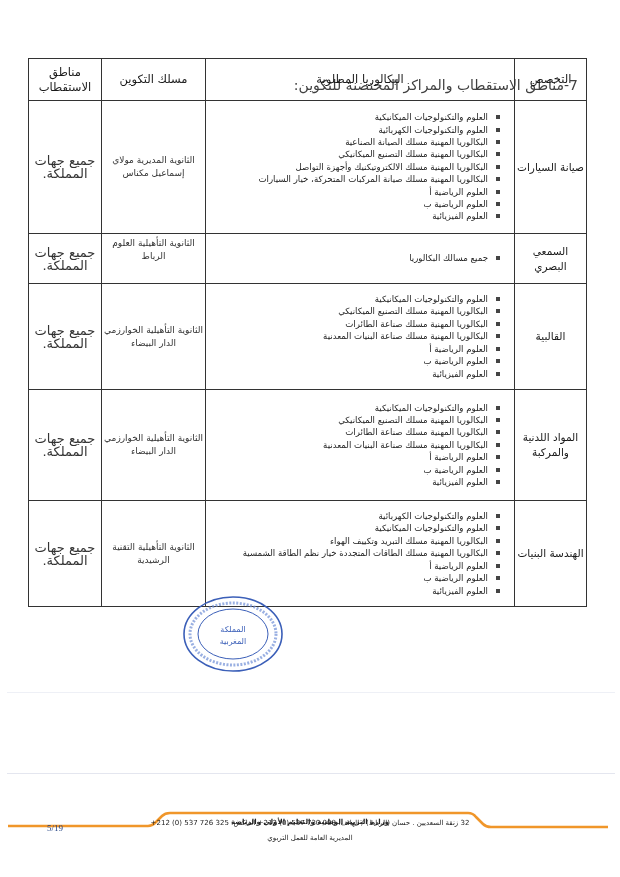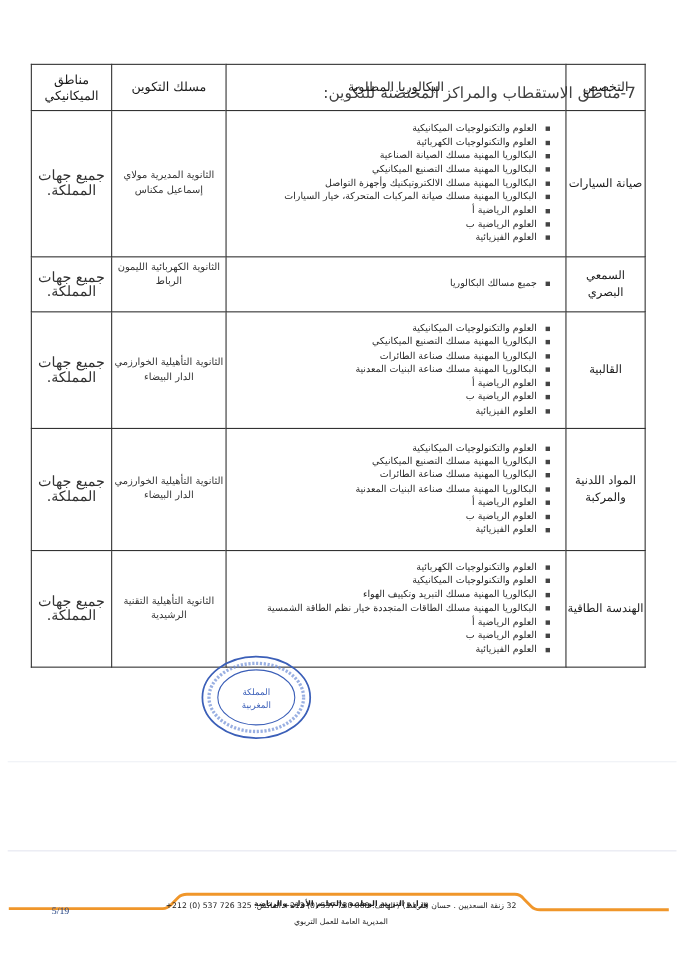--- a/index.html
+++ b/index.html
@@ -43,21 +43,21 @@
     <col style="width:72px">
     <col style="width:309px">
     <col style="width:104px">
     <col style="width:73px">
   </colgroup>
   <thead>
     <tr>
       <th>التخصص</th>
       <th>البكالوريا المطلوبة</th>
       <th>مسلك التكوين</th>
-      <th>مناطق الميكانيكي</th>
+      <th>مناطق الاستقطاب</th>
     </tr>
   </thead>
   <tbody>
     <tr class="r1">
       <td class="spec">صيانة السيارات</td>
       <td>
         <ul class="bacs">
           <li>العلوم والتكنولوجيات الميكانيكية</li>
           <li>العلوم والتكنولوجيات الكهربائية</li>
           <li>البكالوريا المهنية مسلك الصيانة الصناعية</li>
@@ -72,21 +72,21 @@
       <td class="center-cell">الثانوية المديرية مولاي إسماعيل مكناس</td>
       <td class="region-cell">جميع جهات المملكة.</td>
     </tr>
     <tr class="r2">
       <td class="spec">السمعي البصري</td>
       <td>
         <ul class="bacs">
           <li>جميع مسالك البكالوريا</li>
         </ul>
       </td>
-      <td class="center-cell" style="vertical-align:top;padding-top:3px">الثانوية الكهربائية الليمون الرباط</td>
+      <td class="center-cell" style="vertical-align:top;padding-top:3px">الثانوية التأهيلية العلوم الرباط</td>
       <td class="region-cell">جميع جهات المملكة.</td>
     </tr>
     <tr class="r3">
       <td class="spec">القالبية</td>
       <td>
         <ul class="bacs">
           <li>العلوم والتكنولوجيات الميكانيكية</li>
           <li>البكالوريا المهنية مسلك التصنيع الميكانيكي</li>
           <li>البكالوريا المهنية مسلك صناعة الطائرات</li>
           <li>البكالوريا المهنية مسلك صناعة البنيات المعدنية</li>
@@ -108,21 +108,21 @@
           <li>البكالوريا المهنية مسلك صناعة البنيات المعدنية</li>
           <li>العلوم الرياضية أ</li>
           <li>العلوم الرياضية ب</li>
           <li>العلوم الفيزيائية</li>
         </ul>
       </td>
       <td class="center-cell">الثانوية التأهيلية الخوارزمي الدار البيضاء</td>
       <td class="region-cell">جميع جهات المملكة.</td>
     </tr>
     <tr class="r5">
-      <td class="spec">الهندسة الطاقية</td>
+      <td class="spec">الهندسة البنيات</td>
       <td>
         <ul class="bacs">
           <li>العلوم والتكنولوجيات الكهربائية</li>
           <li>العلوم والتكنولوجيات الميكانيكية</li>
           <li>البكالوريا المهنية مسلك التبريد وتكييف الهواء</li>
           <li>البكالوريا المهنية مسلك الطاقات المتجددة خيار نظم الطاقة الشمسية</li>
           <li>العلوم الرياضية أ</li>
           <li>العلوم الرياضية ب</li>
           <li>العلوم الفيزيائية</li>
         </ul>

